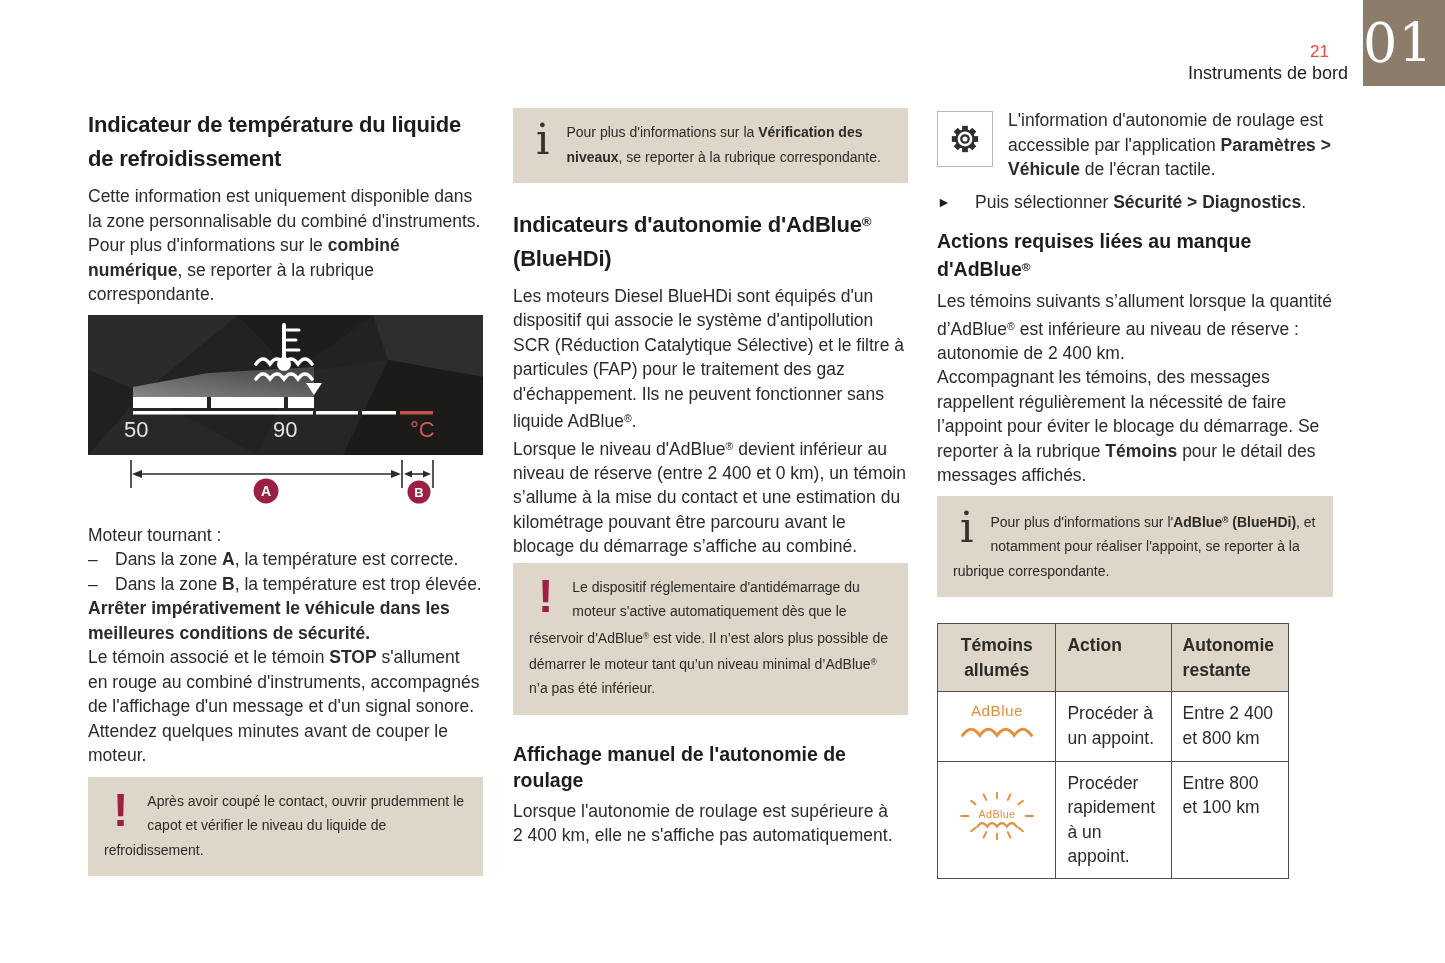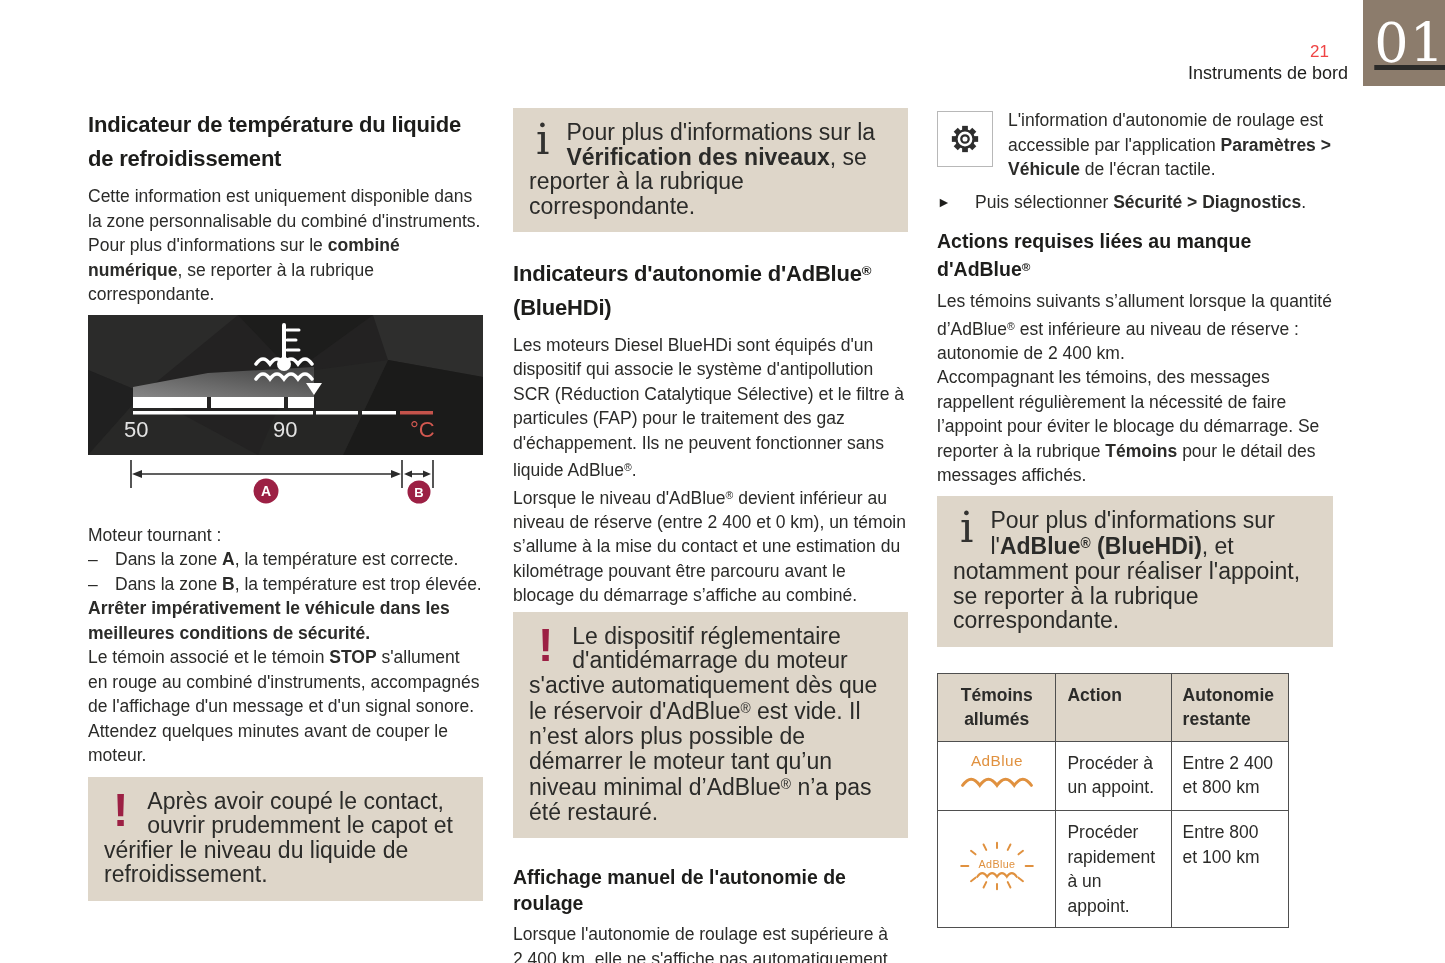--- a/index.html
+++ b/index.html
@@ -1,42 +1,42 @@
 <!DOCTYPE html>
 <html><head>
 <meta charset="utf-8">
 <style>
   html,body{margin:0;padding:0;background:#ffffff;}
   body{width:1445px;height:963px;font-family:"Liberation Sans",sans-serif;color:#2b2b29;}
   .page{position:relative;width:1445px;height:963px;overflow:hidden;background:#ffffff;}
 
   
   .chapter-tab{position:absolute;top:0;right:0;width:82px;height:86px;background:#8c7c6c;
-    display:flex;align-items:center;justify-content:flex-end;text-decoration:underline;}
+    display:flex;align-items:center;justify-content:flex-start;}
   .chapter-tab span{font-family:"DejaVu Serif",serif;font-size:54px;color:#ffffff;letter-spacing:1px;}
   .page-num{position:absolute;top:42px;right:116px;font-size:17px;font-weight:400;color:#ef4444;}
   .page-section{position:absolute;top:63px;right:97px;font-size:18px;color:#1d1d1b;}
 
   
   .col{position:absolute;top:108px;width:395px;}
   #col-left{left:88px;}
   #col-mid{left:513px;}
   #col-right{left:937px;width:396px;}
 
   h1.sect{font-size:22px;line-height:34px;font-weight:700;letter-spacing:-0.2px;
     color:#1d1d1b;margin:0 0 8px 0;}
   h2.sub{font-size:19.5px;line-height:26px;font-weight:700;color:#1d1d1b;margin:0;}
   p.body{margin:0;font-size:17.5px;line-height:24.5px;}
   .rt-b{font-weight:700;}
   .rt-sup{font-size:0.6em;vertical-align:0.45em;}
   .rt-bsup{font-weight:700;font-size:0.6em;vertical-align:0.45em;}
 
   
   .box{background:#ded6c9;padding:12px 16px 14px 16px;overflow:hidden;}
-  .box p{margin:0;font-size:23px;line-height:24.5px;}
+  .box p{margin:0;font-size:14px;line-height:24.5px;}
   .icon-info{float:left;font-family:"DejaVu Serif",serif;font-size:42px;line-height:40px;
     color:#333331;margin:0 17px 2px 7px;}
   .icon-warn{float:left;font-size:46px;line-height:42px;font-weight:700;color:#9c2044;
     margin:0 19px 2px 9px;}
 
   
   .figure{display:block;margin:8px 0 0 0;}
   .dim{display:block;margin:0 0 6px 0;}
   .dash-item{display:flex;font-size:17.5px;line-height:24.5px;}
   .dash-item .dash{width:27px;flex:none;}
@@ -171,21 +171,21 @@
       <span class="icon-info">i</span>
       <p><span>Pour plus d'informations sur la </span><span class="rt-b">Vérification des niveaux</span><span>, se reporter à la rubrique correspondante.</span></p>
     </div>
 
     <h1 class="sect"><span>Indicateurs d'autonomie d'AdBlue</span><span class="rt-sup">®</span><span> (BlueHDi)</span></h1>
     <p class="body"><span>Les moteurs Diesel BlueHDi sont équipés d'un dispositif qui associe le système d'antipollution SCR (Réduction Catalytique Sélective) et le filtre à particules (FAP) pour le traitement des gaz d'échappement. Ils ne peuvent fonctionner sans liquide AdBlue</span><span class="rt-sup">®</span><span>.</span></p>
     <p class="body"><span>Lorsque le niveau d'AdBlue</span><span class="rt-sup">®</span><span> devient inférieur au niveau de réserve (entre 2&nbsp;400 et 0 km), un témoin s’allume à la mise du contact et une estimation du kilométrage pouvant être parcouru avant le blocage du démarrage s’affiche au combiné.</span></p>
 
     <div class="box warn">
       <span class="icon-warn">!</span>
-      <p><span>Le dispositif réglementaire d'antidémarrage du moteur s'active automatiquement dès que le réservoir d'AdBlue</span><span class="rt-sup">®</span><span> est vide. Il n’est alors plus possible de démarrer le moteur tant qu’un niveau minimal d’AdBlue</span><span class="rt-sup">®</span><span> n’a pas été restauré.</span></p>
+      <p><span>Le dispositif réglementaire d'antidémarrage du moteur s'active automatiquement dès que le réservoir d'AdBlue</span><span class="rt-sup">®</span><span> est vide. Il n’est alors plus possible de démarrer le moteur tant qu’un niveau minimal d’AdBlue</span><span class="rt-sup">®</span><span> n’a pas été inférieur.</span></p>
     </div>
 
     <h2 class="sub">Affichage manuel de l'autonomie de roulage</h2>
     <p class="body">Lorsque l'autonomie de roulage est supérieure à 2&nbsp;400 km, elle ne s'affiche pas automatiquement.</p>
   </div>
 
   <div class="col" id="col-right">
     <div class="gear-wrap">
       <span class="gear-box">
         <svg width="46" height="46" viewBox="0 0 56 56">

